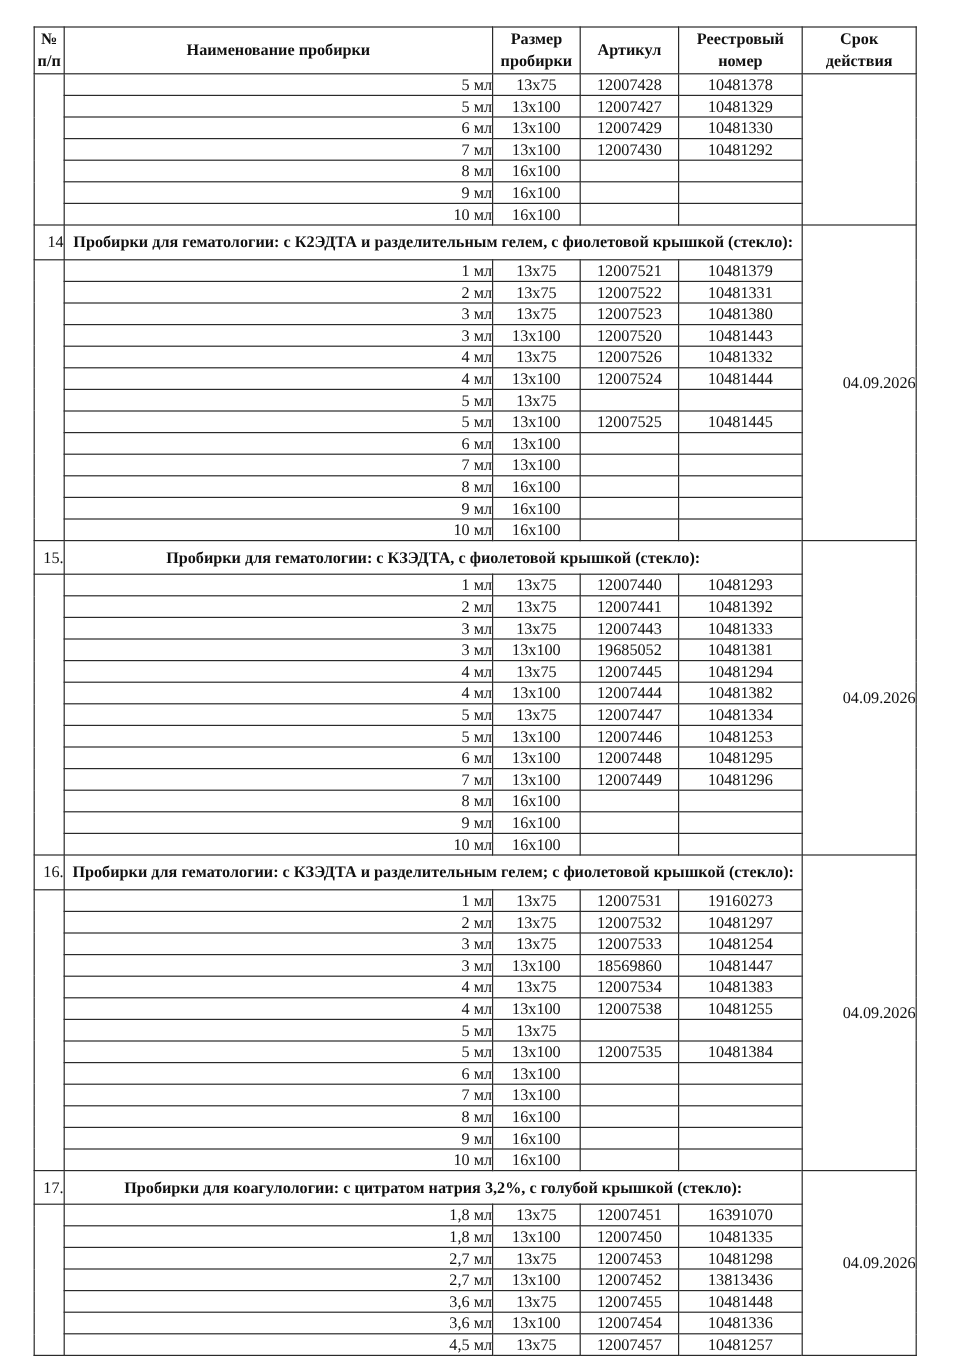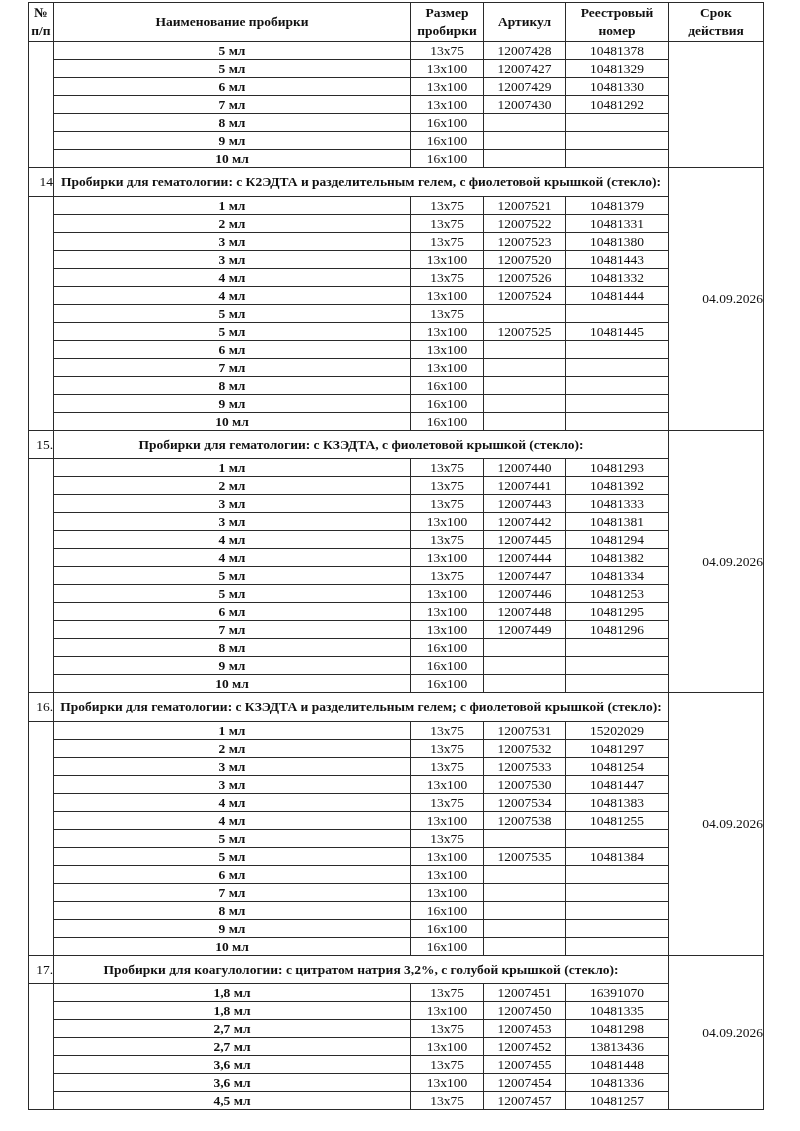--- a/index.html
+++ b/index.html
@@ -11,44 +11,43 @@
     width: 800px;
     height: 1131px;
     overflow: hidden;
     font-family: "Liberation Serif", "DejaVu Serif", serif;
     color: #111111;
   }
   table.doc-table {
     border-collapse: collapse;
     table-layout: fixed;
     width: 735px;
-    margin: 2px 0 0 28px;
+    margin: 22px 0 0 28px;
   }
   .doc-table td, .doc-table th {
     border: 1px solid #2a2a2a;
     padding: 0;
     overflow: hidden;
     font-size: 13.5px;
     vertical-align: middle;
     background: #ffffff;
   }
   .doc-table thead tr { height: 39px; }
   .doc-table thead th {
     font-weight: bold;
     text-align: center;
     line-height: 18px;
     padding: 1px 2px;
   }
   .doc-table tbody tr.data-row { height: 17.6px; }
   .name-cell {
-    text-align: center;
+    text-align: right;
     padding-left: 5px;
     line-height: 17px;
     white-space: nowrap;
-    font-weight: bold;
   }
   .size-cell, .article-cell, .registry-cell, .num-cell, .validity-cell {
     text-align: center;
     line-height: 17px;
   }
   .section-title-row .title-cell {
     font-weight: bold;
     text-align: center;
     line-height: 17.6px;
     padding: 5px 4px;
@@ -233,21 +232,21 @@
       </tr>
       <tr class="data-row">
         <td class="name-cell">3 мл</td>
         <td class="size-cell">13x75</td>
         <td class="article-cell">12007443</td>
         <td class="registry-cell">10481333</td>
       </tr>
       <tr class="data-row">
         <td class="name-cell">3 мл</td>
         <td class="size-cell">13x100</td>
-        <td class="article-cell">12007442</td>
+        <td class="article-cell">19685052</td>
         <td class="registry-cell">10481381</td>
       </tr>
       <tr class="data-row">
         <td class="name-cell">4 мл</td>
         <td class="size-cell">13x75</td>
         <td class="article-cell">12007445</td>
         <td class="registry-cell">10481294</td>
       </tr>
       <tr class="data-row">
         <td class="name-cell">4 мл</td>
@@ -300,38 +299,38 @@
       <tr class="section-title-row">
         <td class="num-cell">16.</td>
         <td class="title-cell" colspan="4">Пробирки для гематологии: с КЗЭДТА и разделительным гелем; с фиолетовой крышкой (стекло):</td>
         <td class="validity-cell" rowspan="14">04.09.2026</td>
       </tr>
       <tr class="data-row">
         <td class="num-cell" rowspan="13"></td>
         <td class="name-cell">1 мл</td>
         <td class="size-cell">13x75</td>
         <td class="article-cell">12007531</td>
-        <td class="registry-cell">15202029</td>
+        <td class="registry-cell">19160273</td>
       </tr>
       <tr class="data-row">
         <td class="name-cell">2 мл</td>
         <td class="size-cell">13x75</td>
         <td class="article-cell">12007532</td>
         <td class="registry-cell">10481297</td>
       </tr>
       <tr class="data-row">
         <td class="name-cell">3 мл</td>
         <td class="size-cell">13x75</td>
         <td class="article-cell">12007533</td>
         <td class="registry-cell">10481254</td>
       </tr>
       <tr class="data-row">
         <td class="name-cell">3 мл</td>
         <td class="size-cell">13x100</td>
-        <td class="article-cell">12007530</td>
+        <td class="article-cell">18569860</td>
         <td class="registry-cell">10481447</td>
       </tr>
       <tr class="data-row">
         <td class="name-cell">4 мл</td>
         <td class="size-cell">13x75</td>
         <td class="article-cell">12007534</td>
         <td class="registry-cell">10481383</td>
       </tr>
       <tr class="data-row">
         <td class="name-cell">4 мл</td>

